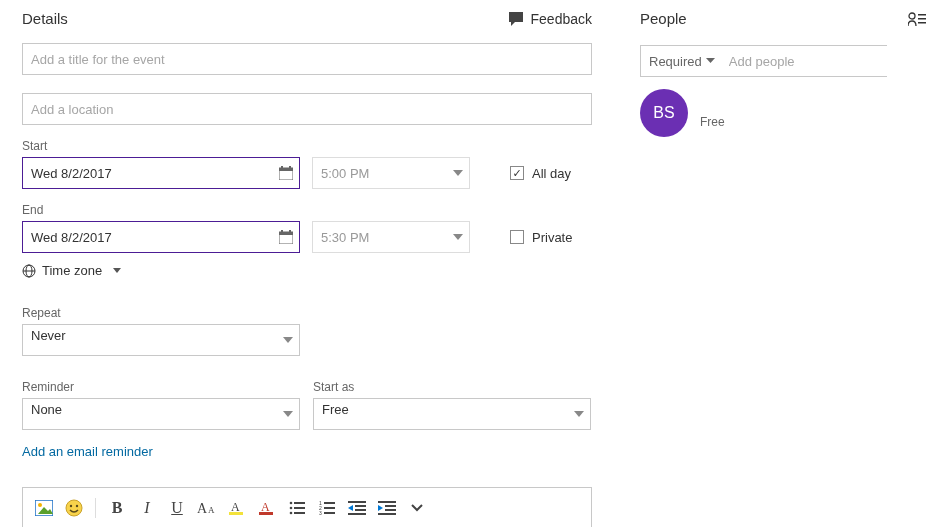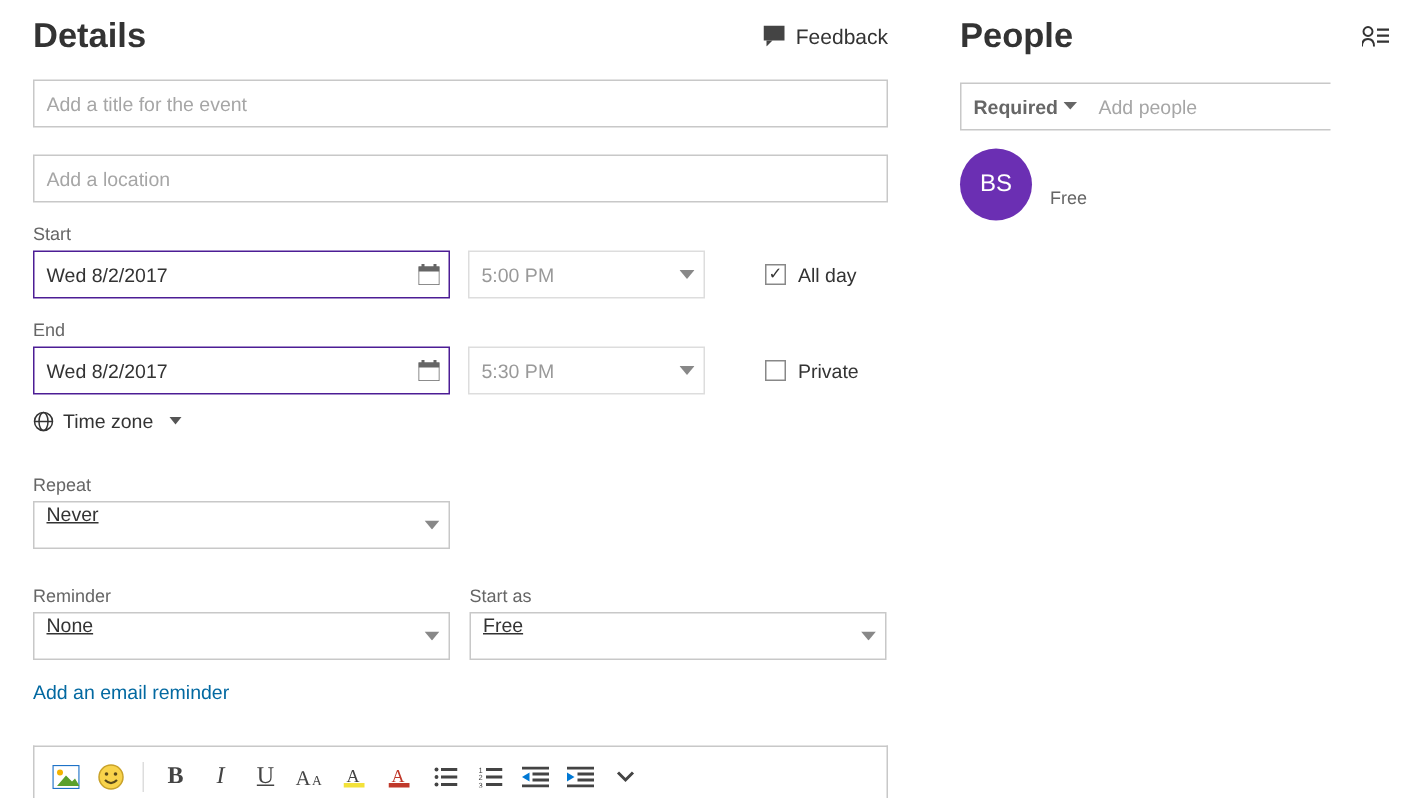--- a/index.html
+++ b/index.html
@@ -1,48 +1,48 @@
 <!DOCTYPE html>
 <html><head>
   <meta charset="utf-8">
   <style>
     * { box-sizing: border-box; margin: 0; padding: 0; }
     body { font-family: "Segoe UI", Arial, sans-serif; font-size: 13px; color: #333; background: #fff; width: 944px; height: 532px; overflow: hidden; }
     .container { display: flex; padding: 10px 18px 0 22px; gap: 48px; }
     .left { width: 570px; }
     .right { flex: 1; }
     .header-row { display: flex; justify-content: space-between; align-items: center; margin-bottom: 16px; }
-    .section-heading { font-size: 23px; font-weight: 700; color: #333; }
+    .section-heading { font-size: 15px; font-weight: 400; color: #333; }
     .feedback { display: flex; align-items: center; gap: 6px; font-size: 14px; color: #333; cursor: pointer; }
     .text-input, .dropdown, .light-input { border: 1px solid #c8c8c8; height: 32px; padding: 0 8px; background: #fff; font-size: 13px; color: #0c4a6e; }
     .text-input { width: 100%; }
     .text-input::placeholder, .light-input::placeholder { color: #a6a6a6; }
     .field-label { font-size: 12px; color: #666; margin-bottom: 4px; margin-top: 14px; display: block; }
     .row-flex { display: flex; align-items: center; gap: 12px; }
     .date-box { position: relative; width: 278px; height: 32px; border: 1px solid #4c1d95; display: flex; align-items: center; padding: 0 8px; }
     .date-box .cal-icon-right { position: absolute; right: 6px; top: 50%; transform: translateY(-50%); }
     .time-box { position: relative; width: 158px; height: 32px; border: 1px solid #ddd; display: flex; align-items: center; padding: 0 8px; color: #999; }
     .chev-right { position: absolute; right: 6px; top: 50%; transform: translateY(-50%); fill: #888; }
     .checkbox { width: 14px; height: 14px; border: 1px solid #888; display: inline-flex; align-items: center; justify-content: center; background: #fff; }
     .checkbox.checked::after { content: "✓"; font-size: 11px; color: #333; line-height: 1; }
     .cb-wrap { display: flex; align-items: center; gap: 8px; margin-left: 28px; }
     .cb-label { font-size: 13px; color: #333; }
     .timezone-row { display: flex; align-items: center; gap: 6px; margin-top: 10px; font-size: 13px; color: #333; cursor: pointer; }
     .two-col { display: flex; gap: 12px; margin-top: 14px; }
     .two-col > div { flex: 1; }
-    .select-box { position: relative; width: 278px; height: 32px; border: 1px solid #c8c8c8; display: flex; align-items: flex-start; padding: 0 8px; background: #fff; text-decoration: underline; }
+    .select-box { position: relative; width: 278px; height: 32px; border: 1px solid #c8c8c8; display: flex; align-items: flex-end; padding: 12px 8px; background: #fff; }
     .select-box.shaded { background: #eee; }
     .link { color: #0369a1; font-size: 13px; margin-top: 14px; display: inline-block; cursor: pointer; }
     .editor-toolbar { margin-top: 28px; width: 570px; height: 40px; border: 1px solid #c8c8c8; border-bottom: none; display: flex; align-items: center; padding: 0 8px; gap: 4px; }
     .tool-btn { width: 26px; height: 26px; display: inline-flex; align-items: center; justify-content: center; cursor: pointer; color: #444; }
     .divider { width: 1px; height: 20px; background: #ddd; margin: 0 4px; }
     
     .right .header-row { margin-bottom: 18px; }
     .people-input { width: 247px; height: 32px; border: 1px solid #c8c8c8; display: flex; align-items: center; }
-    .req-btn { padding: 0 8px; height: 100%; display: flex; align-items: center; gap: 4px; color: #666; font-size: 13px; cursor: pointer; font-weight: bold; }
+    .req-btn { padding: 0 8px; height: 100%; display: flex; align-items: center; gap: 4px; color: #666; font-size: 13px; cursor: pointer; }
     .pi-field { flex: 1; height: 100%; border: none; outline: none; padding: 0 6px; font-size: 13px; }
     .pi-field::placeholder { color: #a6a6a6; }
     .avatar-row { display: flex; align-items: center; gap: 12px; margin-top: 12px; }
     .avatar { width: 48px; height: 48px; border-radius: 50%; background: #6b2fb3; color: #fff; display: flex; align-items: center; justify-content: center; font-size: 16px; }
     .status-text { font-size: 12px; color: #666; margin-top: 18px; }
     svg { display: block; }
   </style>
 </head>
 <body>
 

